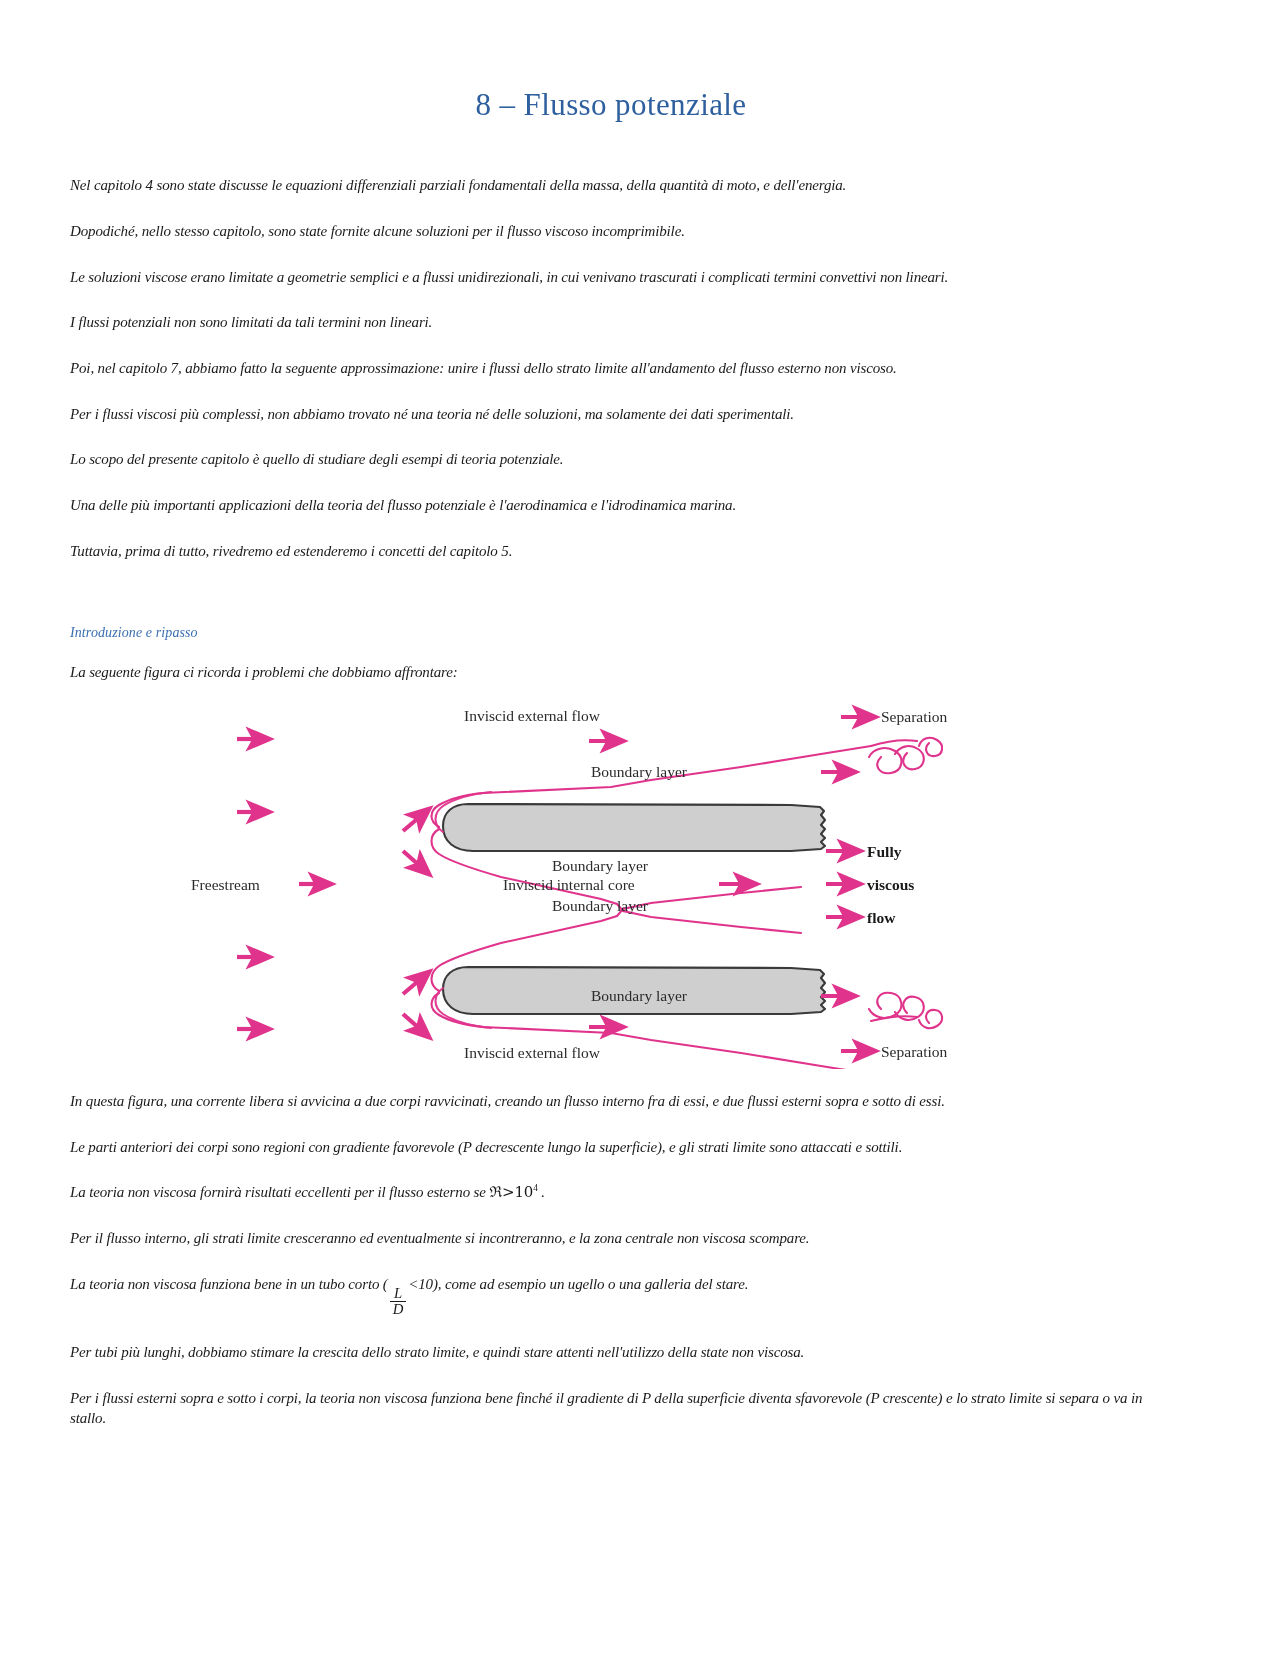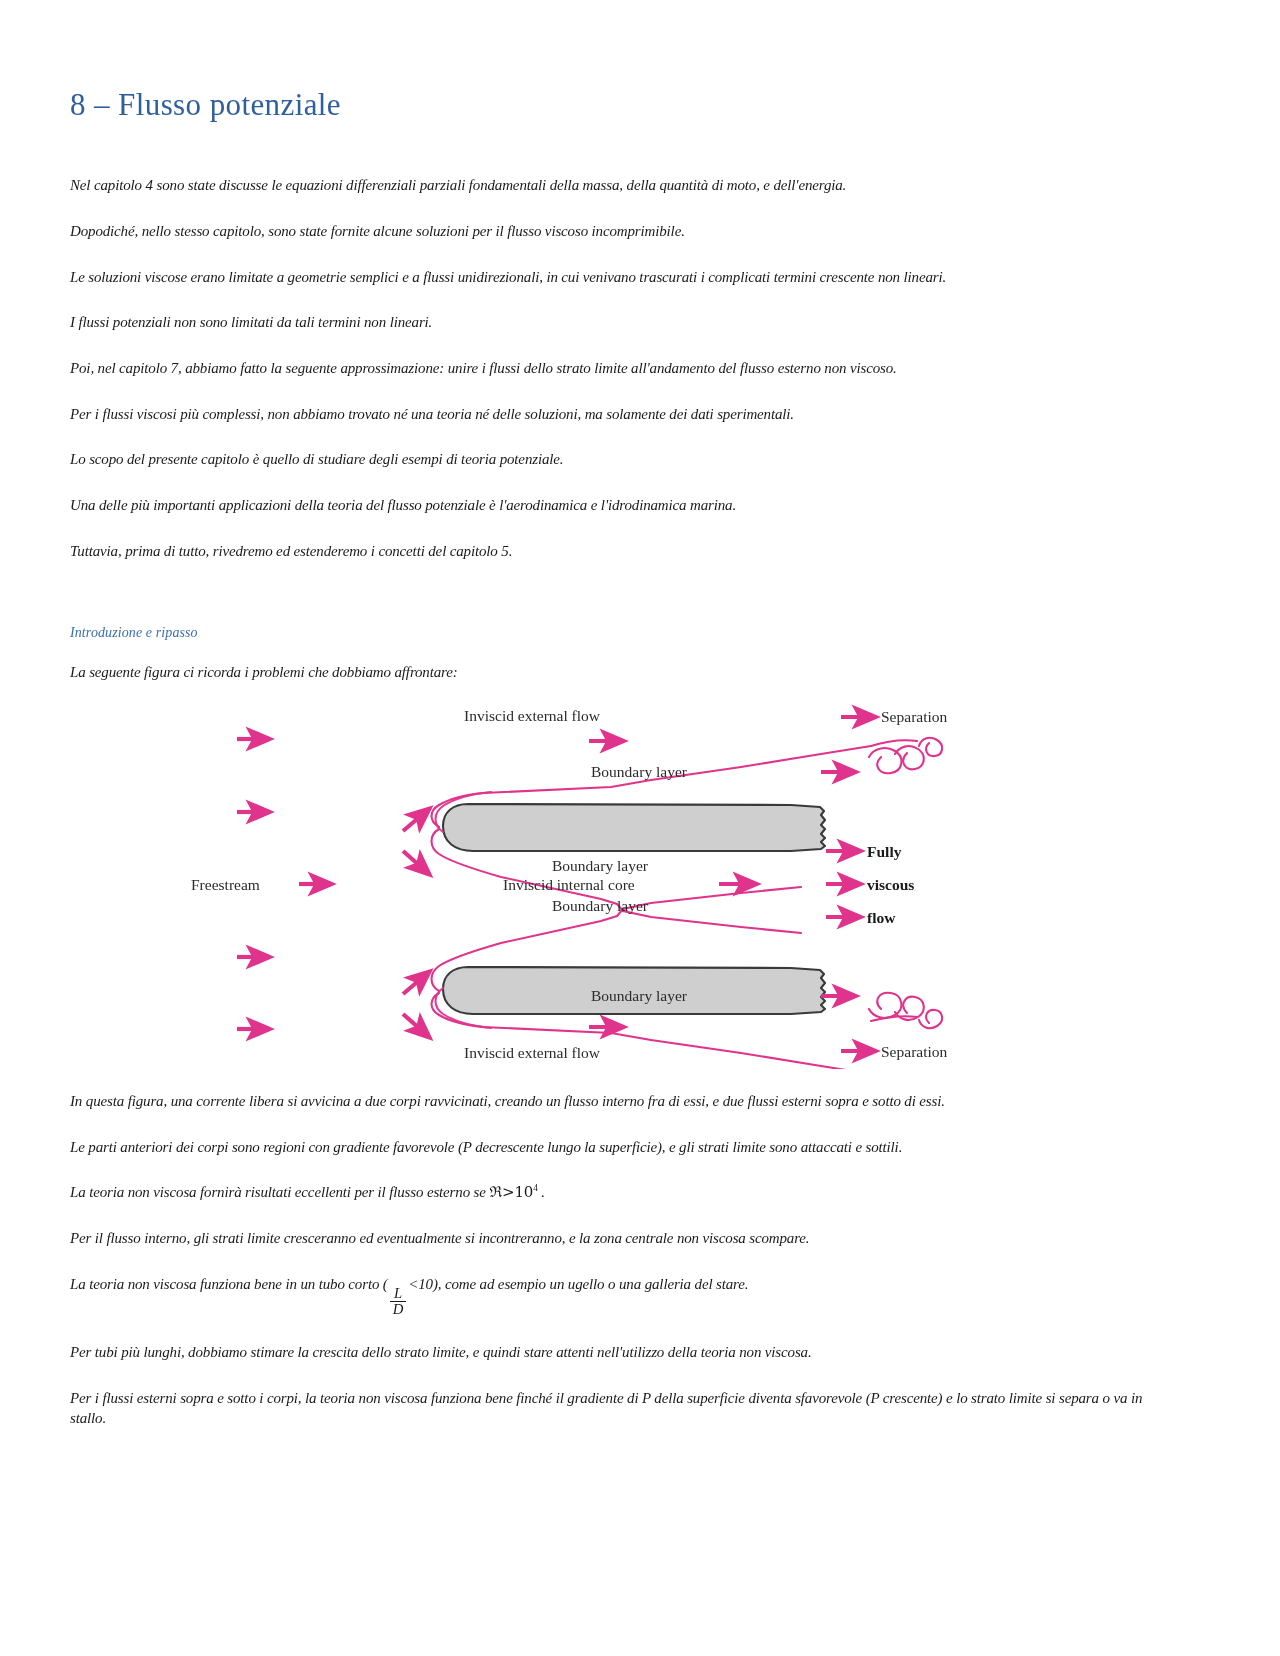--- a/index.html
+++ b/index.html
@@ -15,20 +15,21 @@
     -webkit-font-smoothing: antialiased;
   }
   .page {
     position: relative;
     width: 1280px;
     min-height: 1656px;
     box-sizing: border-box;
     padding: 86px 128px 40px 70px;
   }
   .doc-title {
+    text-align: center;
     color: #2e5f9e;
     font-family: "Liberation Serif", "DejaVu Serif", serif;
     font-size: 31px;
     font-weight: 400;
     letter-spacing: .4px;
     margin: 0 0 52px 0;
     line-height: 1.2;
   }
   .para {
     font-style: italic;
@@ -97,21 +98,21 @@
 </style>
 </head>
 <body>
 
 <div class="page">
 
   <h1 class="doc-title">8 – Flusso potenziale</h1>
 
   <p class="para">Nel capitolo 4 sono state discusse le equazioni differenziali parziali fondamentali della massa, della quantità di moto, e dell'energia.</p>
   <p class="para">Dopodiché, nello stesso capitolo, sono state fornite alcune soluzioni per il flusso viscoso incomprimibile.</p>
-  <p class="para">Le soluzioni viscose erano limitate a geometrie semplici e a flussi unidirezionali, in cui venivano trascurati i complicati termini crescente non lineari.</p>
+  <p class="para">Le soluzioni viscose erano limitate a geometrie semplici e a flussi unidirezionali, in cui venivano trascurati i complicati termini convettivi non lineari.</p>
   <p class="para">I flussi potenziali non sono limitati da tali termini non lineari.</p>
   <p class="para">Poi, nel capitolo 7, abbiamo fatto la seguente approssimazione: unire i flussi dello strato limite all'andamento del flusso esterno non viscoso.</p>
   <p class="para">Per i flussi viscosi più complessi, non abbiamo trovato né una teoria né delle soluzioni, ma solamente dei dati sperimentali.</p>
   <p class="para">Lo scopo del presente capitolo è quello di studiare degli esempi di teoria potenziale.</p>
   <p class="para">Una delle più importanti applicazioni della teoria del flusso potenziale è l'aerodinamica e l'idrodinamica marina.</p>
   <p class="para">Tuttavia, prima di tutto, rivedremo ed estenderemo i concetti del capitolo 5.</p>
 
   <div class="section-head">Introduzione e ripasso</div>
 
   <p class="para para-intro">La seguente figura ci ricorda i problemi che dobbiamo affrontare:</p>
@@ -237,16 +238,16 @@
 
   <p class="para">Per il flusso interno, gli strati limite cresceranno ed eventualmente si incontreranno, e la zona centrale non viscosa scompare.</p>
 
   <p class="para">
     <span>La teoria non viscosa funziona bene in un tubo corto (</span><span class="frac">
         <span class="num">L</span>
         <span class="den">D</span>
       </span><span class="fr math">&lt;10</span><span>), come ad esempio un ugello o una galleria del stare.</span>
   </p>
 
-  <p class="para">Per tubi più lunghi, dobbiamo stimare la crescita dello strato limite, e quindi stare attenti nell'utilizzo della teoria non viscosa.</p>
+  <p class="para">Per tubi più lunghi, dobbiamo stimare la crescita dello strato limite, e quindi stare attenti nell'utilizzo della state non viscosa.</p>
   <p class="para">Per i flussi esterni sopra e sotto i corpi, la teoria non viscosa funziona bene finché il gradiente di P della superficie diventa sfavorevole (P crescente) e lo strato limite si separa o va in stallo.</p>
 
 </div>
 
 </body></html>

